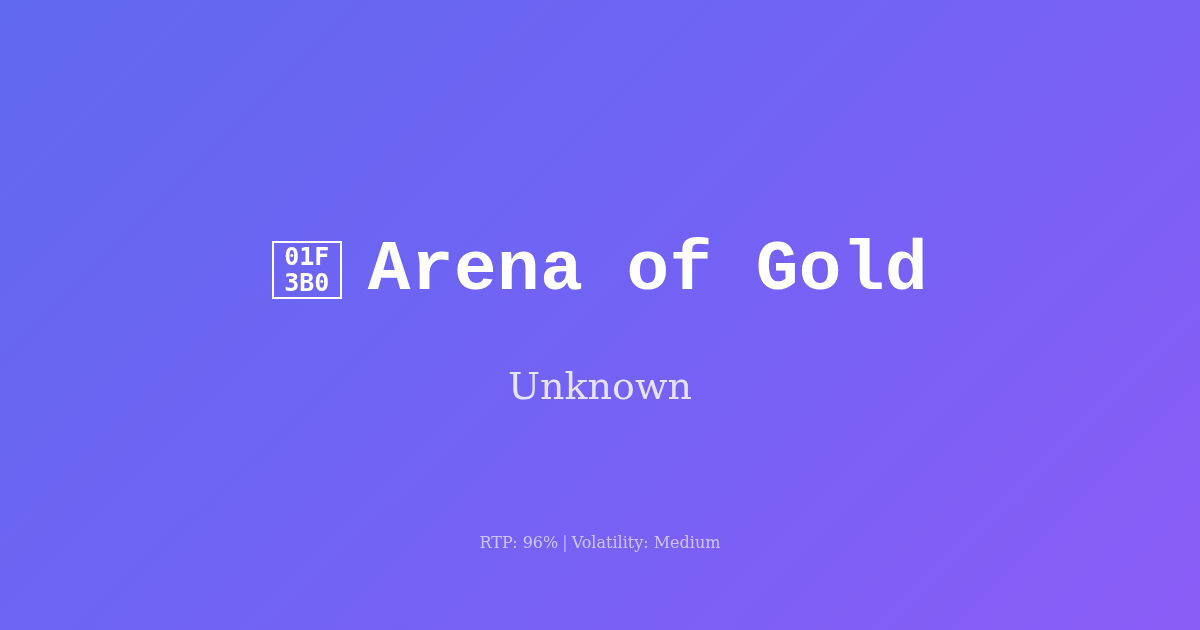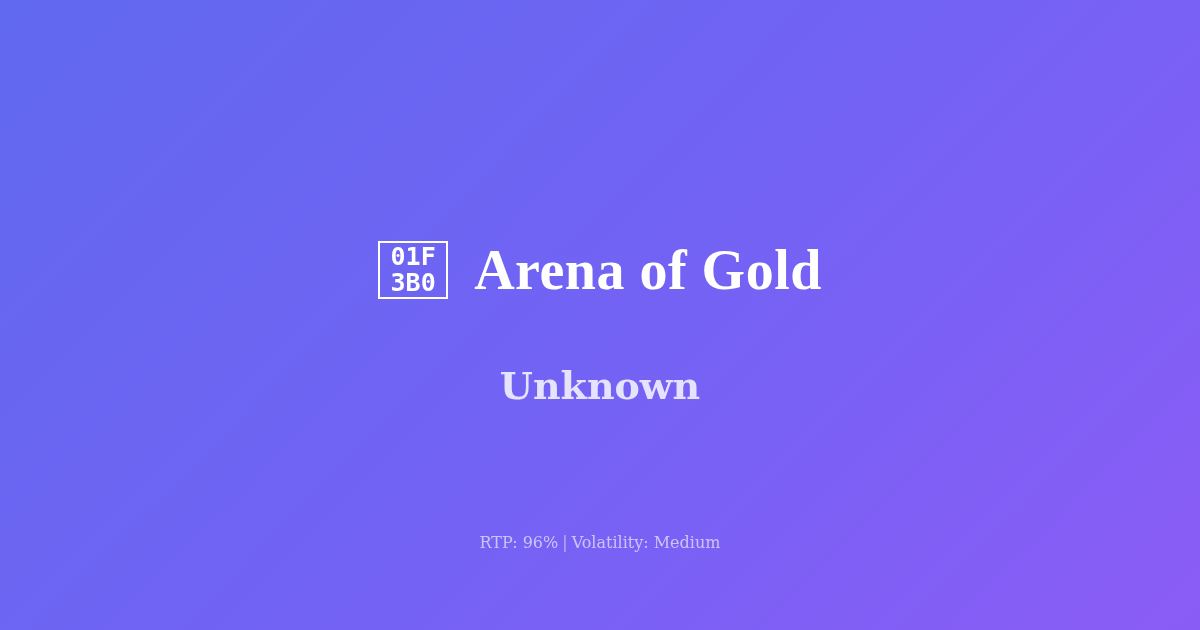--- a/index.html
+++ b/index.html
@@ -62,40 +62,40 @@
     font-family: "DejaVu Sans Mono", "Liberation Mono", monospace;
     font-size: 25px;
     font-weight: 700;
     line-height: 26px;
     letter-spacing: 0px;
     color: #ffffff;
     white-space: pre;
   }
 
   .game-title {
-    font-family: Liberation Serif, serif;
+    font-family: Liberation Mono, monospace;
     font-weight: 700;
-    font-size: 56px;
+    font-size: 71px;
     line-height: 84px;
     color: #ffffff;
     white-space: nowrap;
     margin: 0;
     letter-spacing: 0.5px;
     text-align: right;
   }
 
   
   .provider {
     position: absolute;
     left: 0;
     right: 0;
     top: 363px;
     text-align: center;
     font-family: "DejaVu Serif", "Liberation Serif", serif;
-    font-weight: 700;
+    font-weight: 400;
     font-size: 38px;
     line-height: 46px;
     color: rgba(255, 255, 255, 0.82);
     white-space: nowrap;
   }
 
   
   .stats-line {
     position: absolute;
     left: 0;

